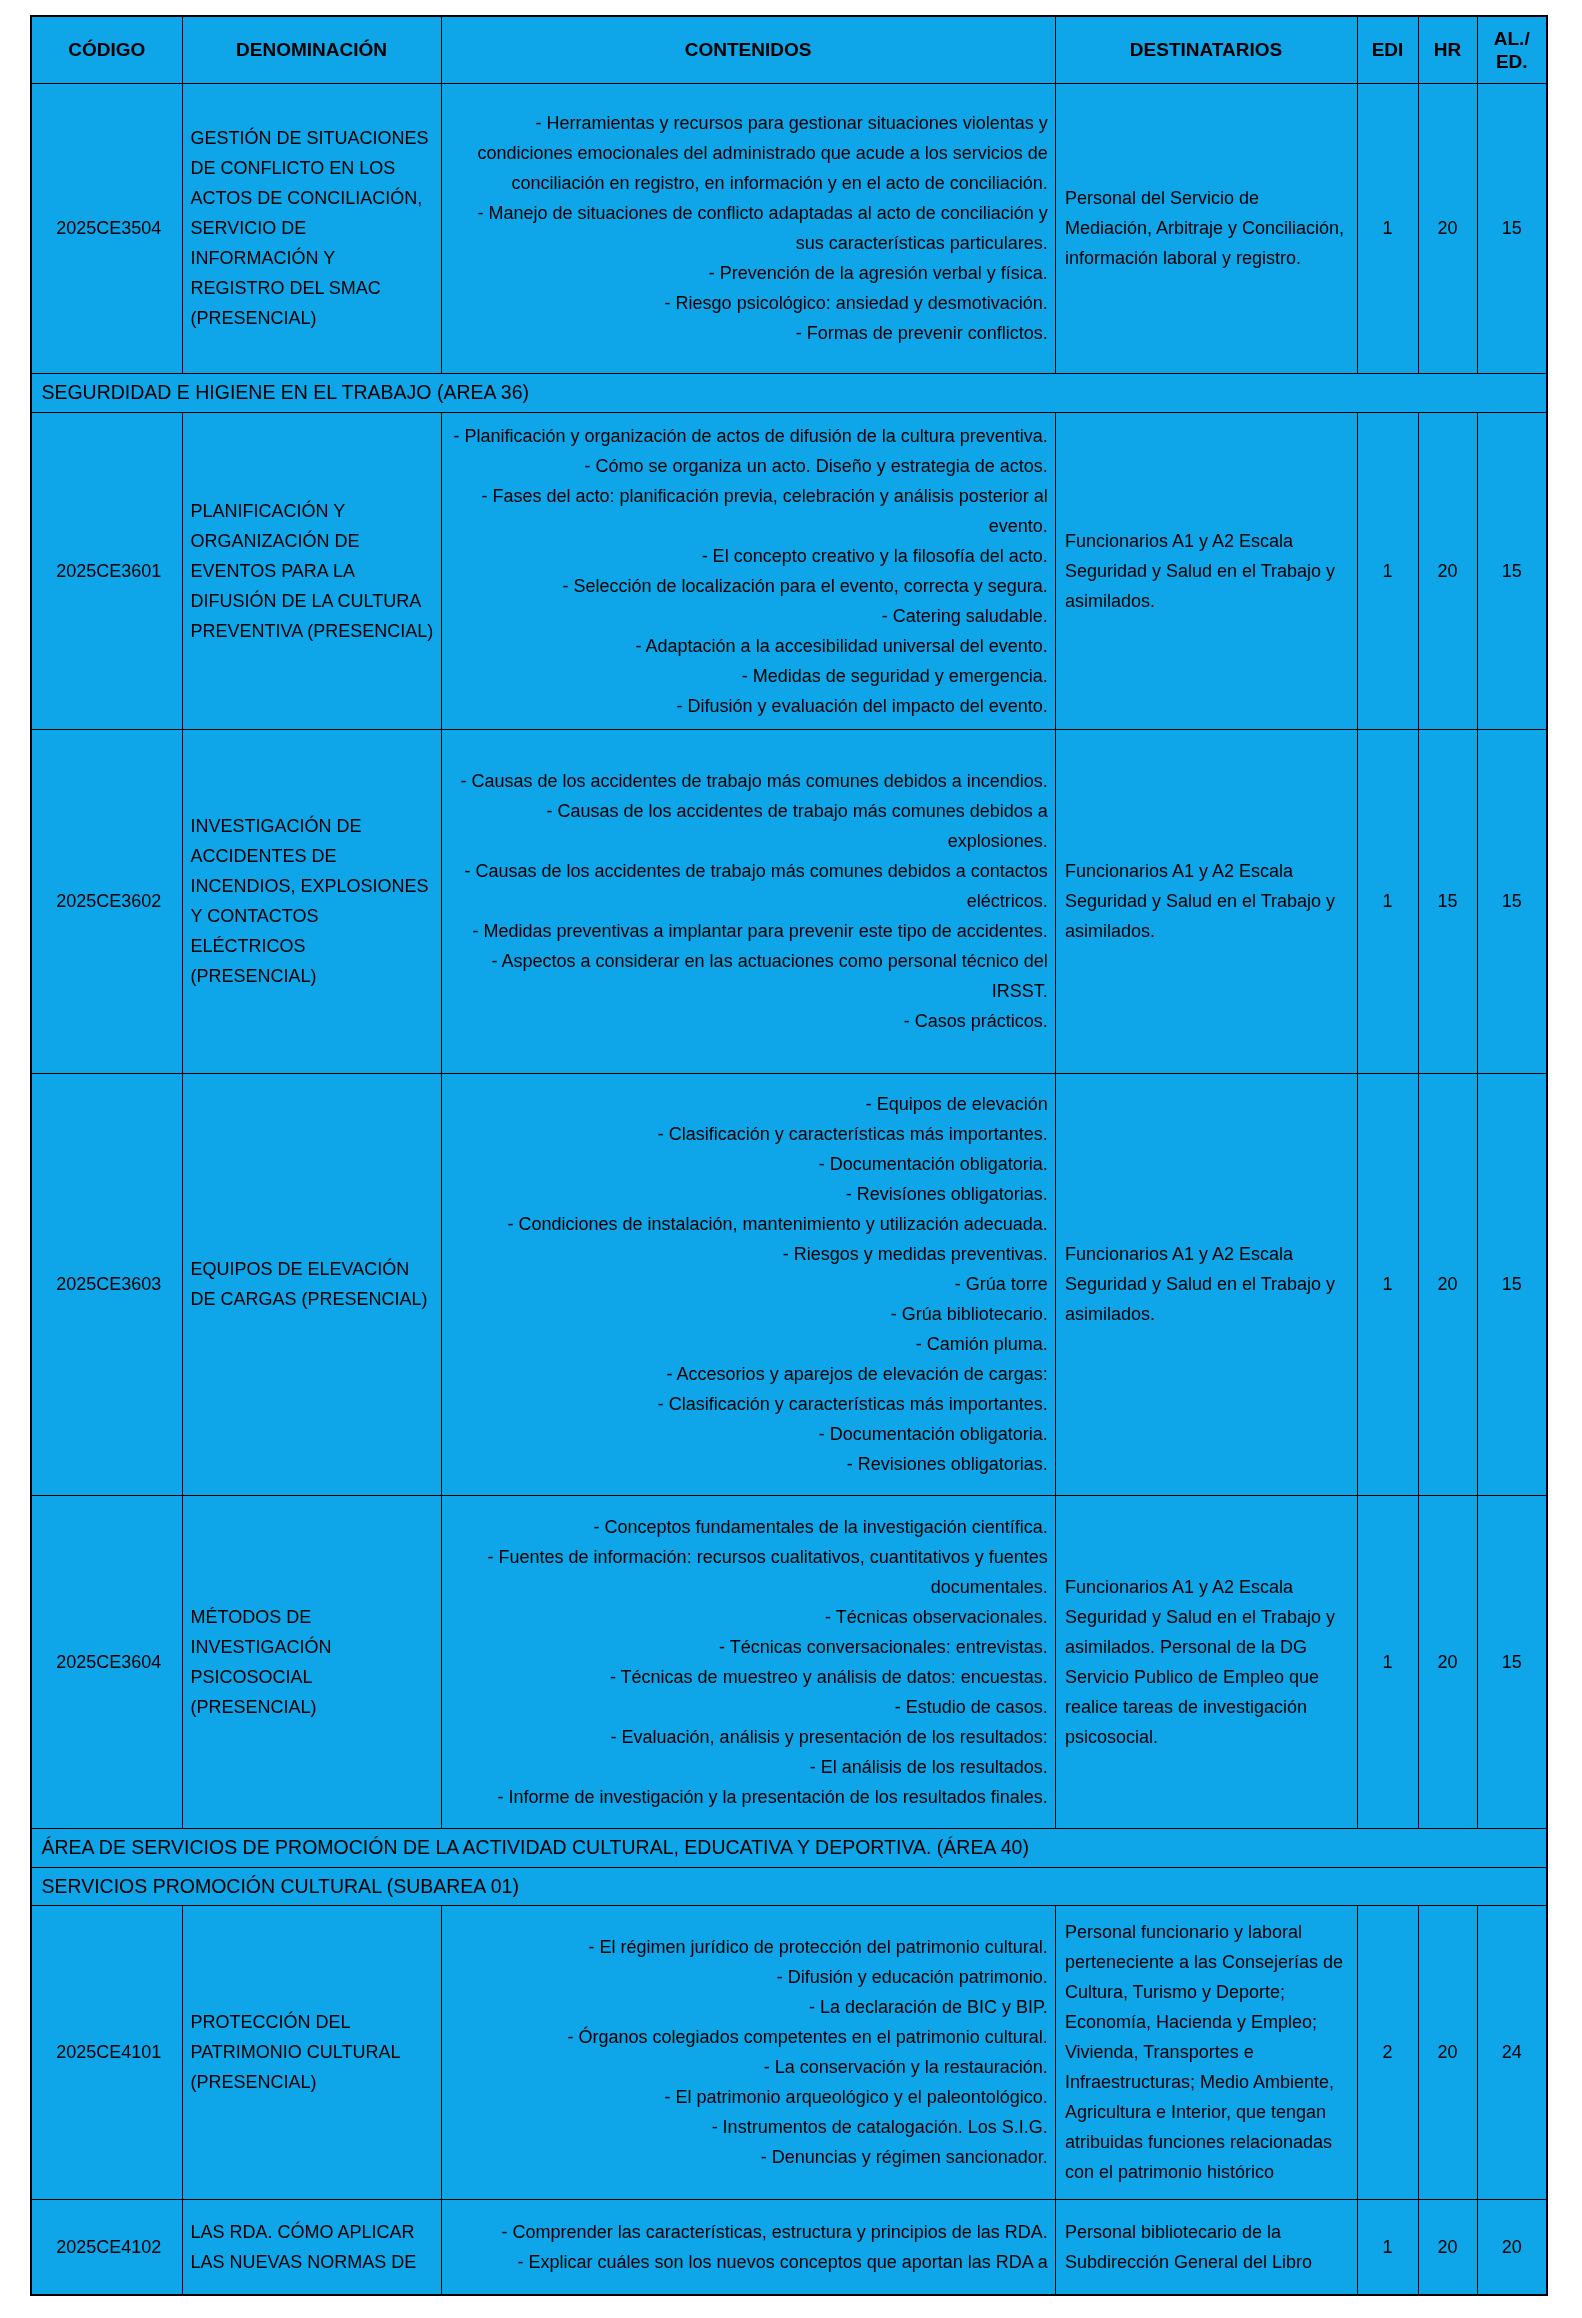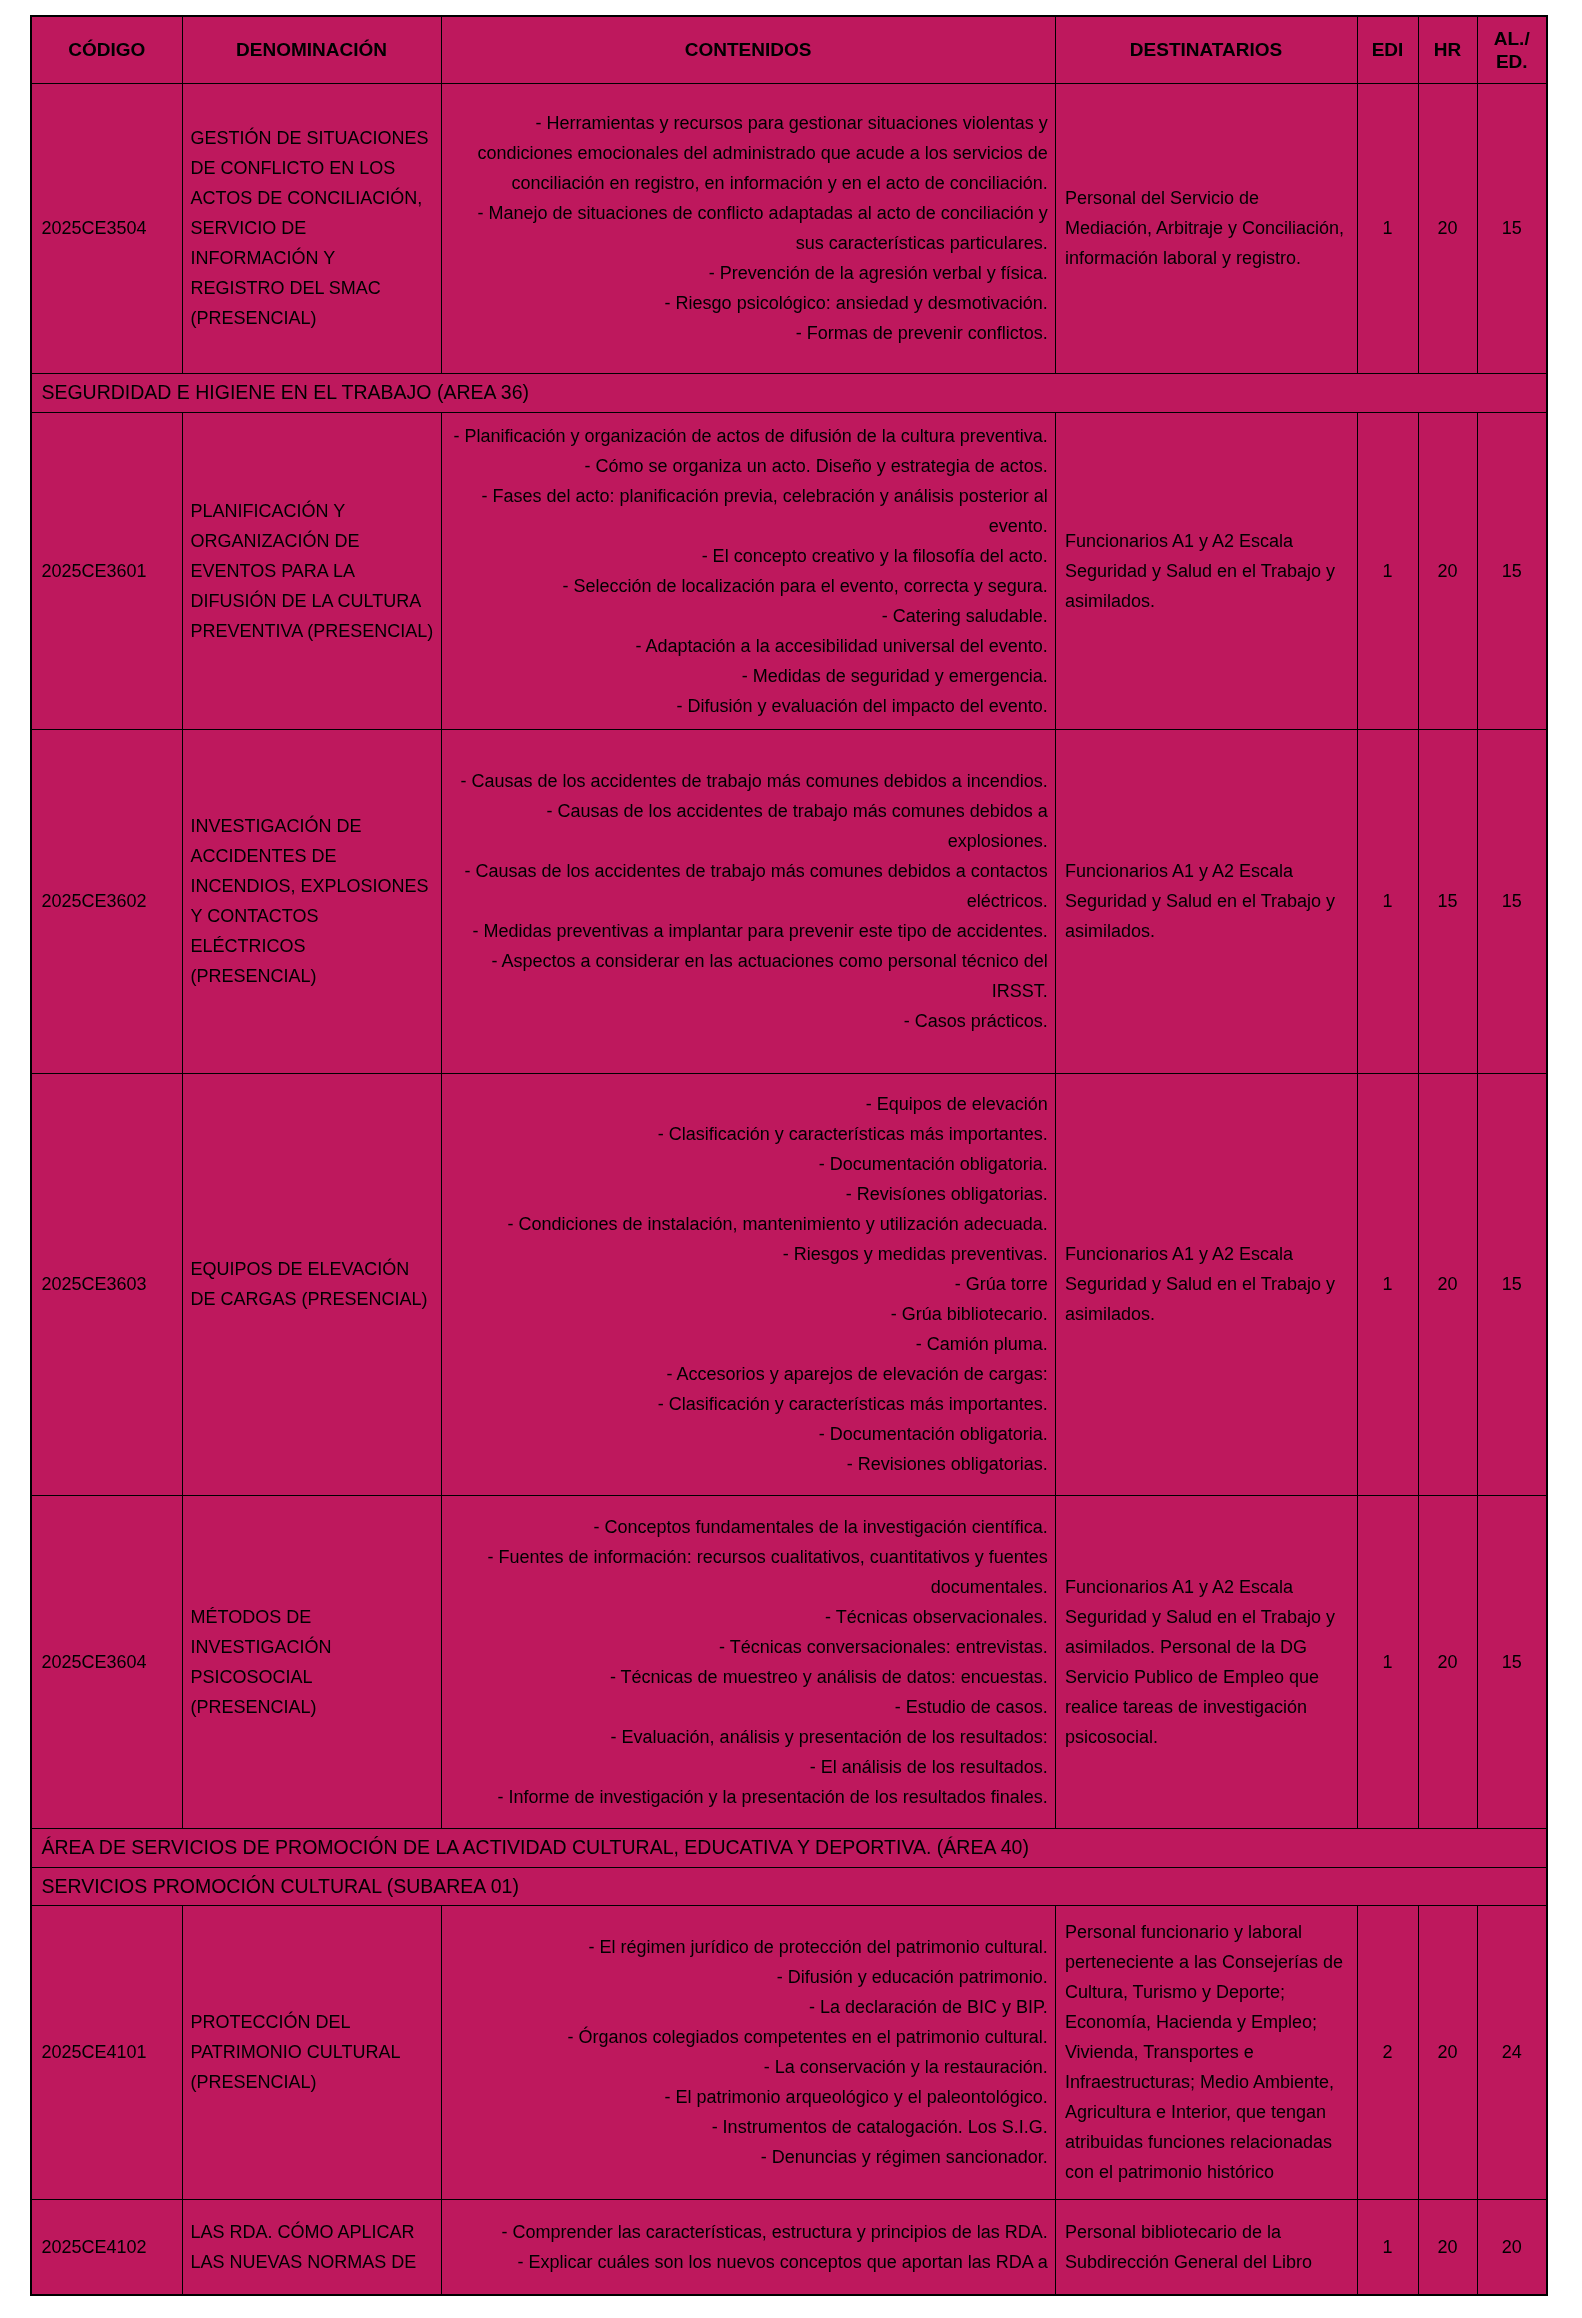--- a/index.html
+++ b/index.html
@@ -9,41 +9,41 @@
     background:#ffffff;
     font-family:"Liberation Sans","DejaVu Sans",sans-serif;
     color:#000;
     overflow:hidden;
   }
   table.catalog{
     position:absolute;left:30px;top:15px;
     width:1517px;
     border-collapse:collapse;
     table-layout:fixed;
-    background:#be185d;
+    background:#0ea5e9;
   }
   table.catalog, table.catalog td, table.catalog th{
     border:1.3px solid #000;
   }
   table.catalog{border:2px solid #000;}
   thead th{
     border-bottom:2px solid #000;
     font-size:19px;font-weight:bold;
     text-align:center;vertical-align:middle;
     padding:4px 2.7px;
     line-height:23px;
     white-space:pre-line;
   }
   td{
     vertical-align:middle;
     font-size:18px;
     line-height:30px;
     overflow:hidden;
   }
-  td.code{padding:2.7px 5.4px 2.7px 9.4px;}
+  td.code{padding:2.7px 5.4px 2.7px 9.4px;text-align:center;}
   td.denom{padding:2.7px 6.7px 2.7px 8px;margin-left:17px;}
   td.cont{padding:4px 6.7px 4px 9.4px;text-align:right;}
   td.dest{padding:4px 6.7px 4px 9.4px;}
   td.num{text-align:center;padding:1.3px;}
   td.section-cell{
     font-size:19.5px;font-weight:normal;
     padding:2.7px 6.7px 2.7px 9.4px;
     border-bottom:2px solid #000;
     line-height:27px;
   }

